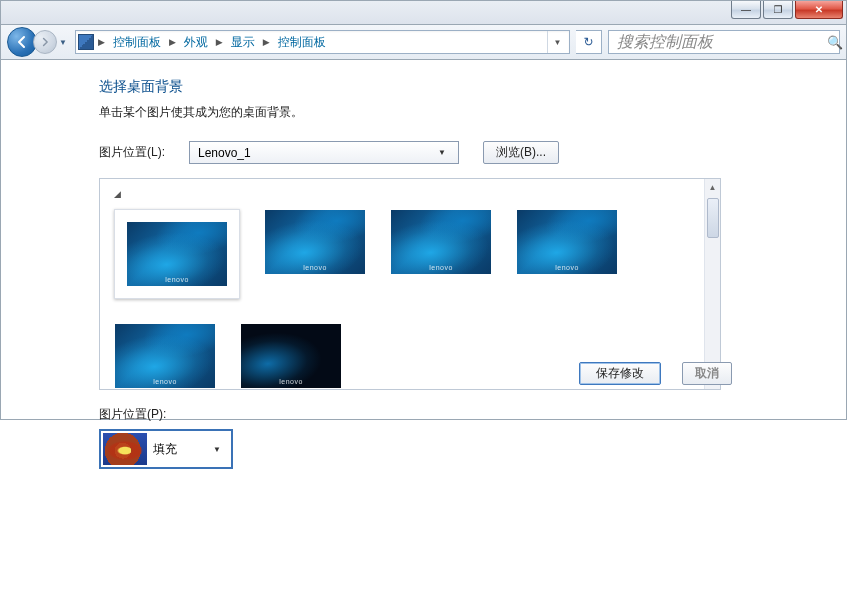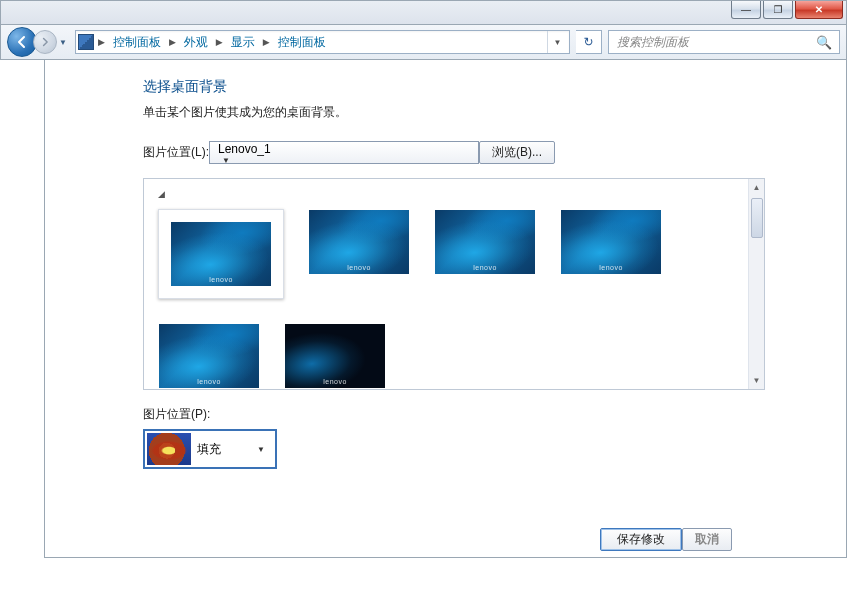--- a/index.html
+++ b/index.html
@@ -75,41 +75,40 @@
   .refresh {
     width: 26px; height: 24px; border: 1px solid #9cb0c6; border-left: none;
     background: #fff; display: flex; align-items: center; justify-content: center;
     color: #2a5a94; font-size: 12px;
   }
   .searchbox {
     width: 232px; height: 24px; background: #fff; border: 1px solid #9cb0c6;
     display: flex; align-items: center; padding: 0 6px; justify-content: space-between;
   }
   .searchbox input {
-    border: none; outline: none; background: transparent; flex: 1; font-size: 12px;
+    border: none; outline: none; background: transparent; flex: 1; font-size: 16px;
     color: #222; font-style: italic;
   }
   .searchbox input::placeholder { color: #888; font-style: italic; }
   .search-icon { color: #4f78a5; font-size: 13px; }
 
   
   .content {
-    height: 498px; border: 1px solid #9aa7b3; border-top: none;
-    padding: 18px 0 0 98px; position: relative; background: #fff; margin-left: 44px;
+    height: 360px; border: 1px solid #9aa7b3; border-top: none;
+    padding: 18px 0 0 98px; position: relative; background: #fff;
   }
   .heading { color: #0a4e8c; font-size: 14px; margin-bottom: 8px; }
   .subtext { color: #222; margin-bottom: 20px; font-family: Liberation Serif, serif; }
 
-  .row { display: flex; align-items: center; gap: 0; margin-bottom: 14px; }
+  .row { display: flex; align-items: center; gap: 24px; margin-bottom: 14px; }
   .row-label { color: #222; }
   .combo {
     width: 270px; height: 23px; background: linear-gradient(#fff, #eef1f6);
-    border: 1px solid #8a9ab0; display: flex; align-items: flex-start; justify-content: space-between;
+    border: 1px solid #8a9ab0; display: flex; align-items: center; justify-content: space-between;
     padding: 0 8px 0 8px;
-    flex-direction: column;
   }
   .combo-arrow { font-size: 8px; color: #333; padding: 0 4px; }
   .btn {
     height: 23px; padding: 0 12px;
     background: linear-gradient(#fdfdfd, #e8ecf2);
     border: 1px solid #8a9ab0; border-radius: 2px;
     display: inline-flex; align-items: center; justify-content: center;
     color: #222;
   }
 
@@ -171,21 +170,21 @@
     position: relative; flex-shrink: 0;
   }
   .pos-thumb::before {
     content: ""; position: absolute; inset: 0;
     background: radial-gradient(ellipse 40% 30% at 50% 55%, transparent 0 6px, rgba(180,50,20,0.9) 8px 15px, transparent 18px);
   }
   .pos-combo .combo-arrow { margin-left: auto; margin-right: 4px; }
 
   
   .bottom {
-    position: absolute; right: 114px; bottom: 6px; display: flex; gap: 0; border-radius: 9px;
+    position: absolute; right: 114px; bottom: 34px; display: flex; gap: 21px; border-radius: 9px;
   }
   .btn.primary {
     background: linear-gradient(#fdfdfd, #e8ecf2);
     border: 1px solid #3e78be;
     box-shadow: 0 0 0 1px #9ec1e8 inset;
     padding: 0 16px;
   }
   .btn.grey { color: #888; font-weight: bold; }
 
   svg { display: block; }

